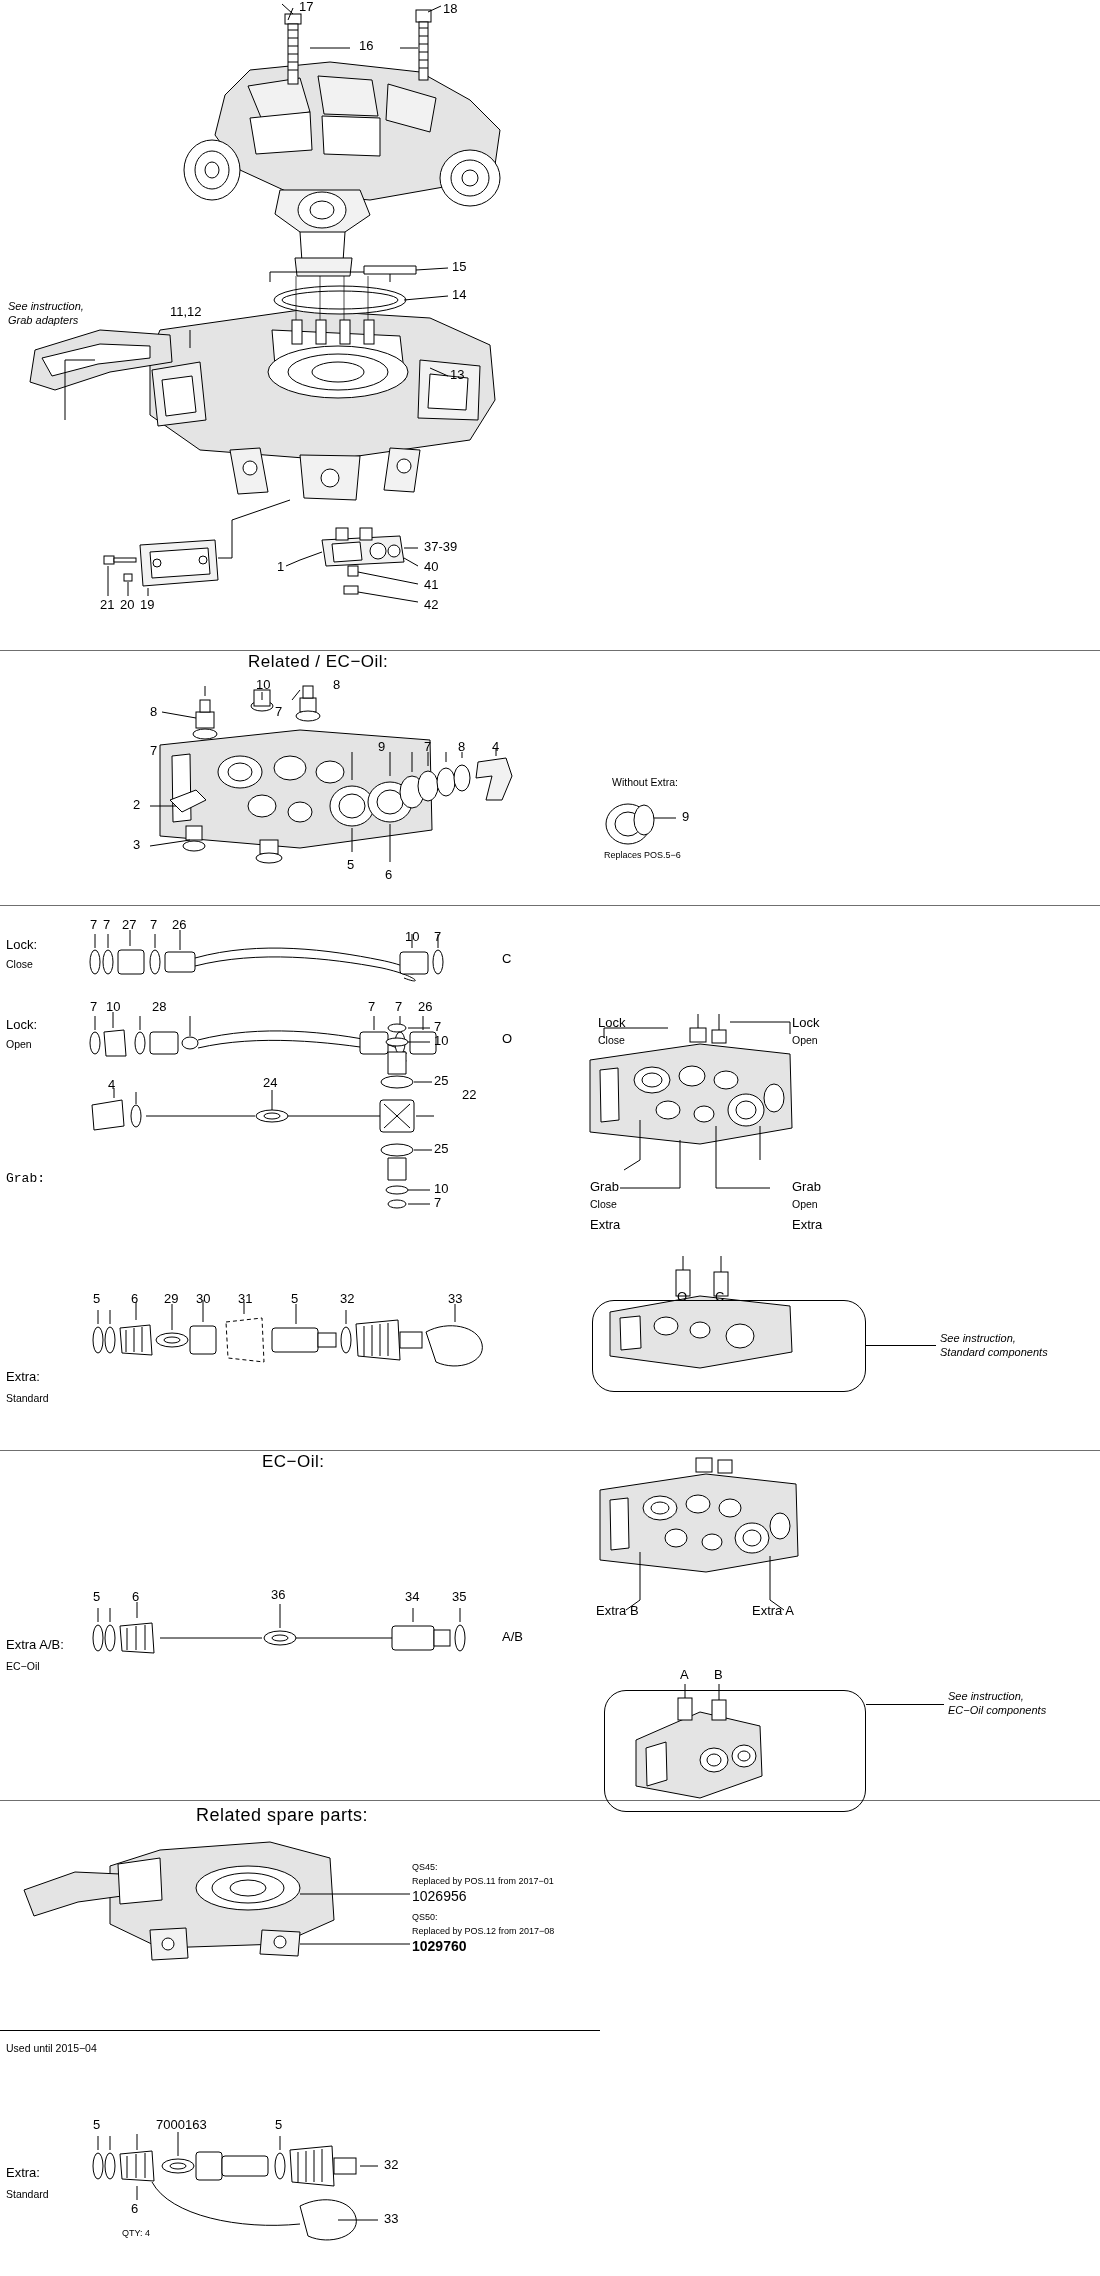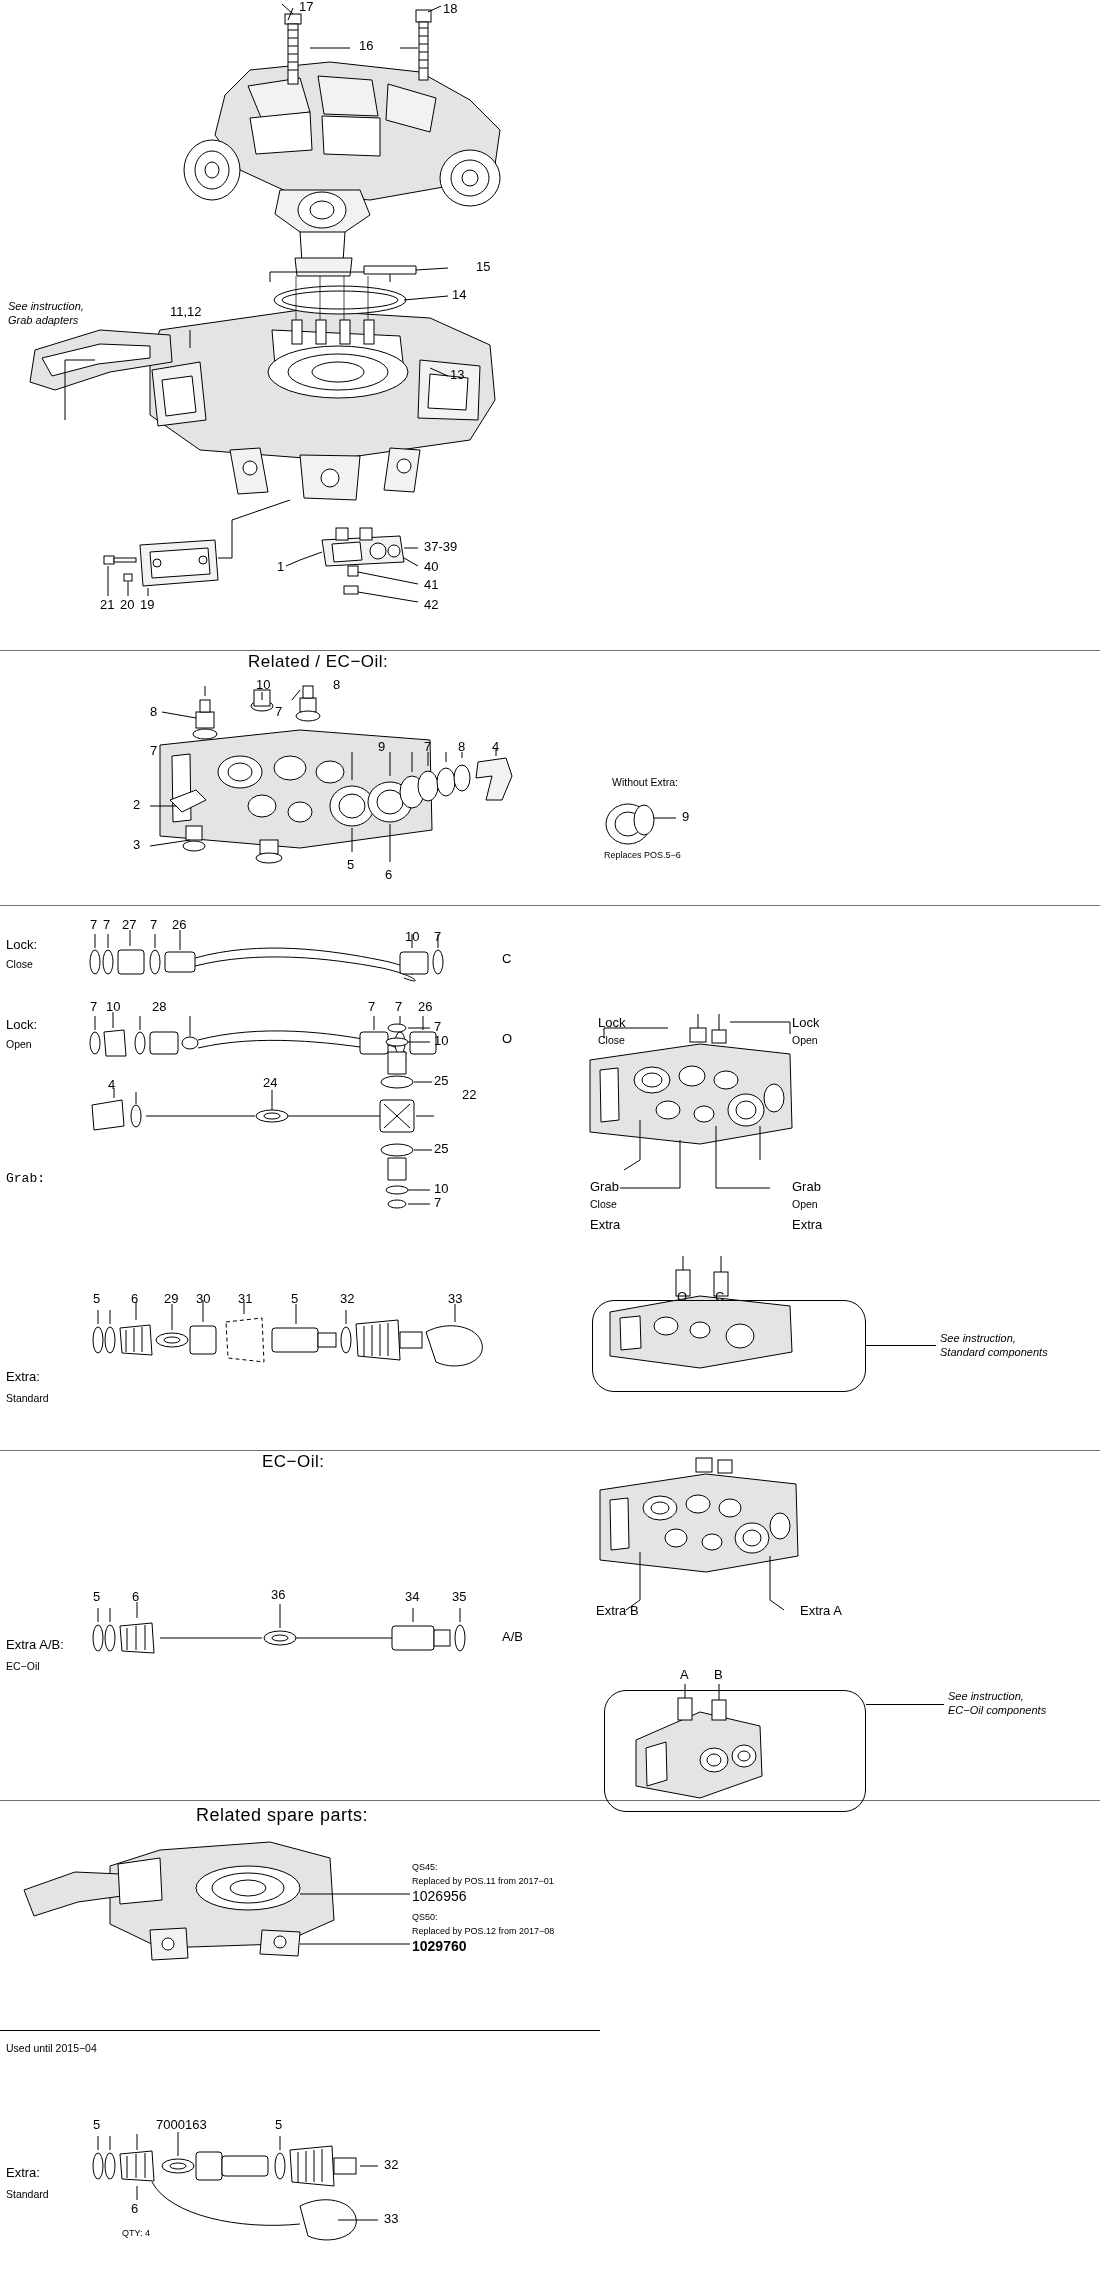--- a/index.html
+++ b/index.html
@@ -392,21 +392,21 @@
   <div class="sec-div" style="top:1800px;"></div>
   <div class="ln hln" style="left:0;top:2030px;width:600px;"></div>
 
   <div class="sec-title" style="left:248px;top:652px;">Related / EC−Oil:</div>
   <div class="sec-title" style="left:262px;top:1452px;">EC−Oil:</div>
   <div class="sec-title" style="left:196px;top:1805px;font-size:18px;">Related spare parts:</div>
 
   <div class="lbl" style="left:299px;top:0px;">17</div>
   <div class="lbl" style="left:443px;top:2px;">18</div>
   <div class="lbl" style="left:359px;top:39px;">16</div>
-  <div class="lbl" style="left:452px;top:260px;margin-left:24px;">15</div>
+  <div class="lbl" style="left:452px;top:260px;">15</div>
   <div class="lbl" style="left:452px;top:288px;">14</div>
   <div class="lbl" style="left:170px;top:305px;">11,12</div>
   <div class="lbl" style="left:450px;top:368px;">13</div>
   <div class="lbl" style="left:277px;top:560px;">1</div>
   <div class="lbl" style="left:424px;top:540px;">37-39</div>
   <div class="lbl" style="left:424px;top:560px;">40</div>
   <div class="lbl" style="left:424px;top:578px;">41</div>
   <div class="lbl" style="left:424px;top:598px;">42</div>
   <div class="lbl" style="left:100px;top:598px;">21</div>
   <div class="lbl" style="left:120px;top:598px;">20</div>
@@ -505,21 +505,21 @@
   <div class="lbl small" style="left:6px;top:1660px;">EC−Oil</div>
   <div class="lbl" style="left:502px;top:1630px;">A/B</div>
 
   <div class="lbl" style="left:93px;top:1590px;">5</div>
   <div class="lbl" style="left:132px;top:1590px;">6</div>
   <div class="lbl" style="left:271px;top:1588px;">36</div>
   <div class="lbl" style="left:405px;top:1590px;">34</div>
   <div class="lbl" style="left:452px;top:1590px;">35</div>
 
   <div class="lbl" style="left:596px;top:1604px;">Extra B</div>
-  <div class="lbl" style="left:752px;top:1604px;margin-left:48px;">Extra A</div>
+  <div class="lbl" style="left:752px;top:1604px;">Extra A</div>
   <div class="lbl" style="left:680px;top:1668px;">A</div>
   <div class="lbl" style="left:714px;top:1668px;">B</div>
 
   <div class="roundbox" style="left:604px;top:1690px;width:260px;height:120px;"></div>
   <div class="caption" style="left:948px;top:1690px;">
     <span>See instruction,</span><br>
     <span>EC−Oil components</span>
   </div>
   <div class="ln hln" style="left:866px;top:1704px;width:78px;"></div>
 

